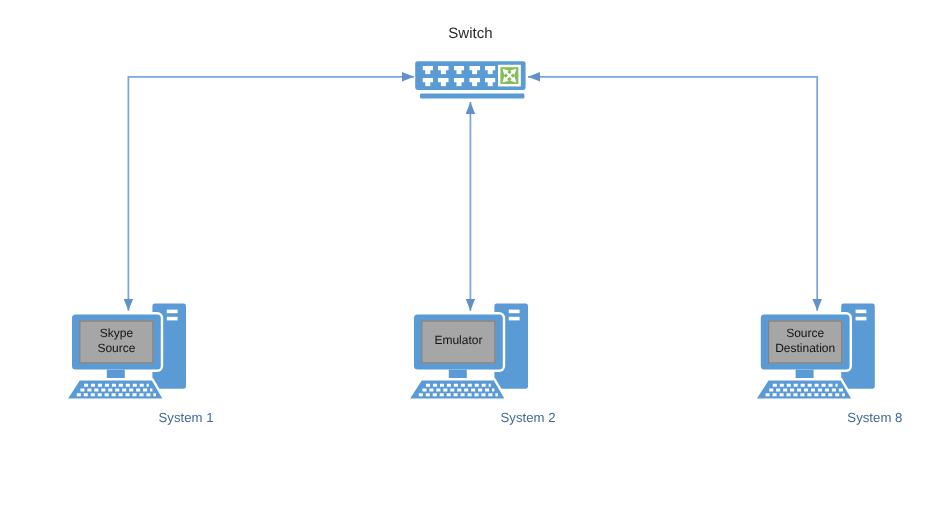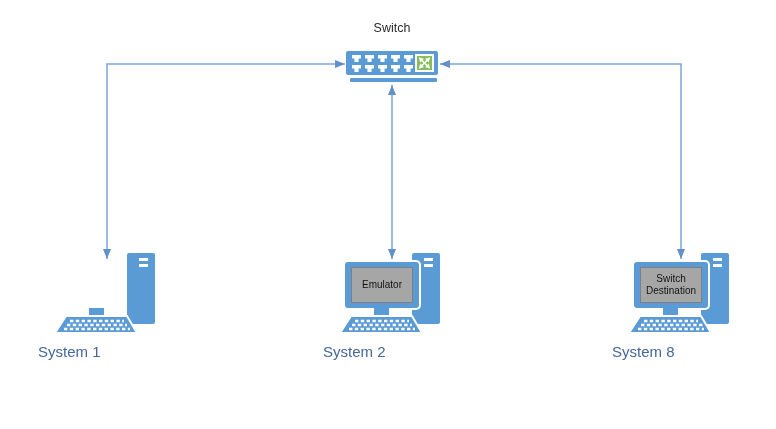--- a/index.html
+++ b/index.html
@@ -44,22 +44,22 @@
     background:var(--device-blue,#5B9BD5);border-radius:3px;box-shadow:0 0 0 2px #fff;}
   .computer .screen{position:absolute;left:6px;top:5px;right:6px;bottom:5px;
     background:var(--screen-gray,#A6A6A6);border:1px solid var(--screen-border-gray,#7F7F7F);
     display:flex;align-items:center;justify-content:center;text-align:center;}
   .computer .screen-text{font-size:10px;color:#141414;line-height:1.25;padding:0 2px;}
   .computer .stand{position:absolute;left:29px;top:55px;width:15px;height:10px;
     background:var(--device-blue,#5B9BD5);}
   .computer .kb{position:absolute;left:-6px;top:62px;width:84px;height:19px;}
   .computer .kb polygon{fill:var(--device-blue,#5B9BD5);stroke:#fff;stroke-width:2;}
   .computer .kb line{stroke:#fff;stroke-width:2.4;stroke-dasharray:3.4 2.4;}
-  .sys-label{position:absolute;left:-22px;right:-22px;top:90px;text-align:left;
-    font-size:15px;color:var(--system-label-blue,#44679B);}
+  .sys-label{position:absolute;left:-22px;right:-22px;top:90px;text-align:right;
+    font-size:11px;color:var(--system-label-blue,#44679B);}
 </style>
 </head>
 <body>
 
 <div class="canvas">
 
   <svg class="conn-layer">
     <defs>
       <marker id="arr" viewBox="0 0 10 8" refX="10" refY="4" markerWidth="10" markerHeight="8" orient="auto-start-reverse" markerUnits="userSpaceOnUse">
         <path class="arrowhead" d="M0,0 L10,4 L0,8 z"></path>
@@ -95,20 +95,25 @@
       </svg>
     </div>
   </div>
   <div class="switch-base"></div>
 
   <div class="computer" style="left:60px">
     <div class="tower">
       <div class="stripe s1"></div>
       <div class="stripe s2"></div>
     </div>
+    <div class="monitor">
+      <div class="screen">
+        <span class="screen-text">Skype Source</span>
+      </div>
+    </div>
     <div class="stand"></div>
     <svg class="kb" viewBox="0 0 84 19">
       <polygon points="12,1 73,1 83,18 1,18"></polygon>
       <line x1="16" y1="6" x2="70" y2="6"></line>
       <line x1="13" y1="10" x2="73" y2="10"></line>
       <line x1="10" y1="14" x2="76" y2="14"></line>
     </svg>
     <div class="sys-label">System 1</div>
   </div>
 
@@ -132,21 +137,21 @@
     <div class="sys-label">System 2</div>
   </div>
 
   <div class="computer" style="left:634px">
     <div class="tower">
       <div class="stripe s1"></div>
       <div class="stripe s2"></div>
     </div>
     <div class="monitor">
       <div class="screen">
-        <span class="screen-text">Switch Destination</span>
+        <span class="screen-text">Source Destination</span>
       </div>
     </div>
     <div class="stand"></div>
     <svg class="kb" viewBox="0 0 84 19">
       <polygon points="12,1 73,1 83,18 1,18"></polygon>
       <line x1="16" y1="6" x2="70" y2="6"></line>
       <line x1="13" y1="10" x2="76" y2="10"></line>
       <line x1="10" y1="14" x2="76" y2="14"></line>
     </svg>
     <div class="sys-label">System 8</div>

